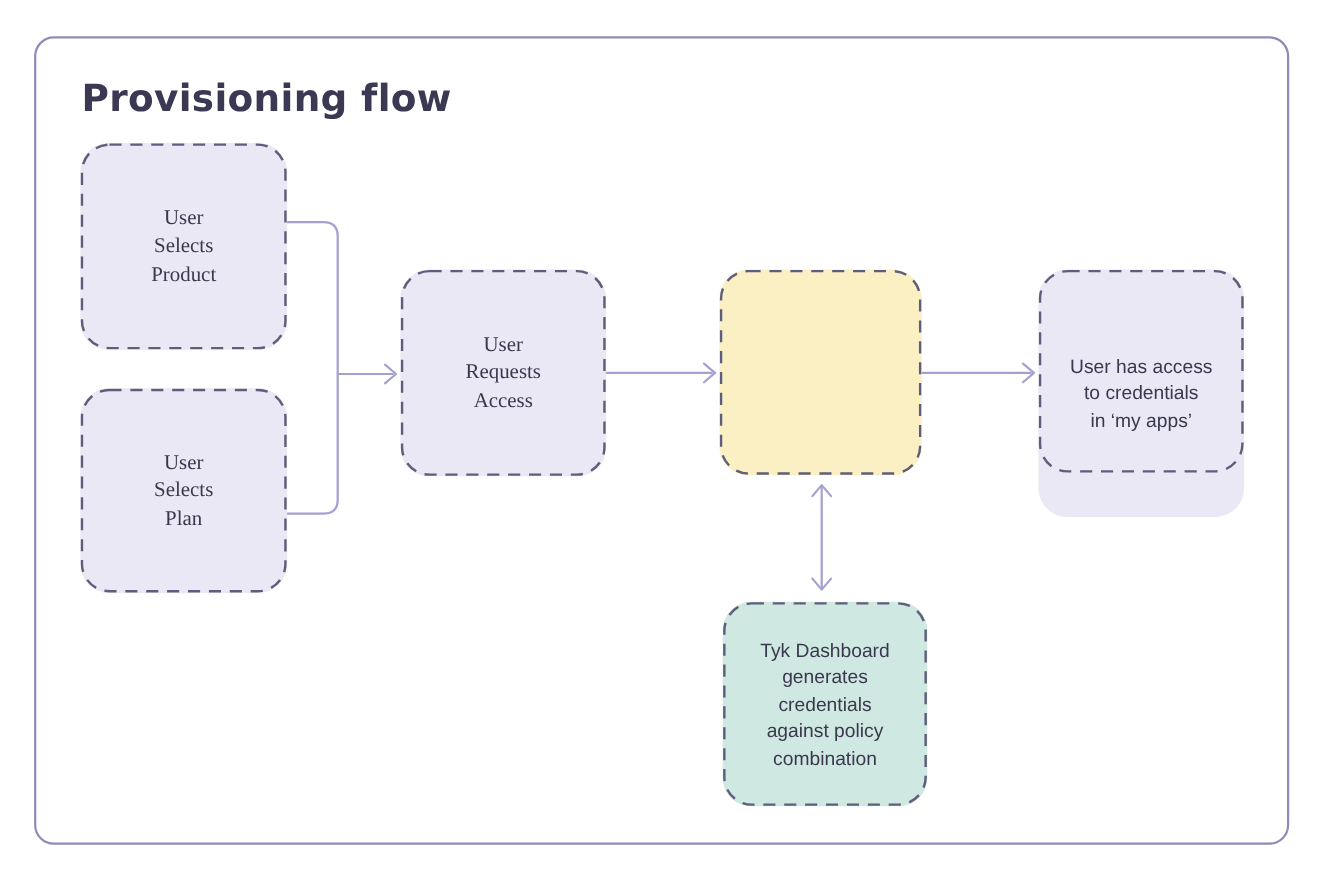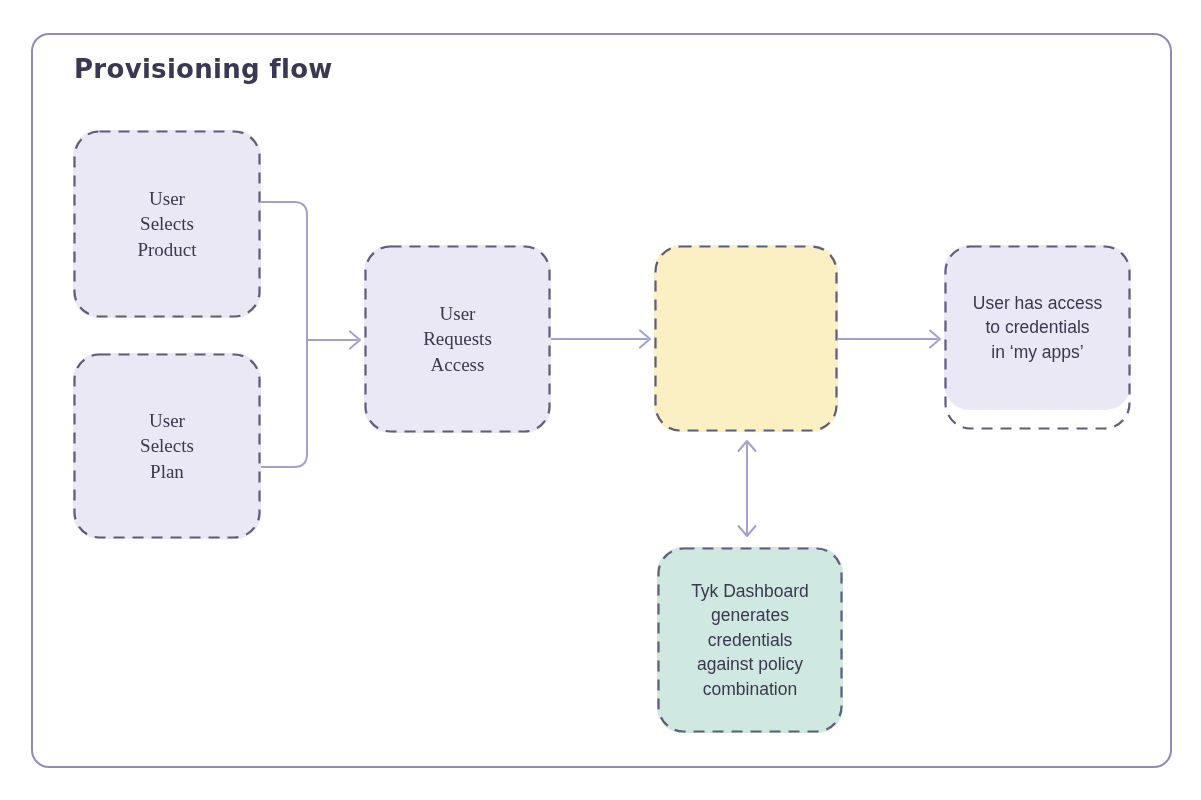--- a/index.html
+++ b/index.html
@@ -13,25 +13,25 @@
   .frame {
     position: absolute;
     left: 31px; top: 33px;
     width: 1137px; height: 731px;
     border: 2px solid #8e8cb7;
     border-radius: 18px;
     background: transparent;
   }
   .title {
     position: absolute;
-    left: 74px; top: 54px;
+    left: 74px; top: 70px;
     margin: 0;
     font-family: "DejaVu Sans", sans-serif;
     font-weight: 700;
-    font-size: 26px;
+    font-size: 34px;
     letter-spacing: 0.3px;
     color: #3b3854;
   }
   svg.connectors {
     position: absolute;
     left: 0; top: 0;
     width: 1201px; height: 800px;
     pointer-events: none;
   }
   .node {
@@ -48,21 +48,21 @@
   .node .lbl { white-space: pre-line; position: relative; }
   .serif .lbl { font-family: "Liberation Serif", serif; font-size: 19px; line-height: 1.32; }
   .sans  .lbl { font-family: "Liberation Sans", sans-serif; font-size: 17.5px; line-height: 1.40; }
   [data-fill="lavender"] { background: #e9e8f4; }
   [data-fill="yellow"]   { background: #fbf0c3; }
   [data-fill="teal"]     { background: #cfe8e2; text-align: center; }
   .n0 { left: 73px;  top: 130px; width: 188px; height: 188px; }
   .n1 { left: 73px;  top: 353px; width: 188px; height: 186px; }
   .n2 { left: 364px; top: 245px; width: 187px; height: 188px; }
   .n3 { left: 654px; top: 245px; width: 184px; height: 187px; }
-  .n4 { left: 944px; top: 245px; width: 187px; height: 165px; }
+  .n4 { left: 944px; top: 245px; width: 187px; height: 225px; }
   .n5 { left: 657px; top: 547px; width: 186px; height: 186px; }
 </style>
 </head>
 <body>
 
 <div class="frame"></div>
 
 <h1 class="title">Provisioning flow</h1>
 
 <svg class="connectors" viewBox="0 0 1201 800" xmlns="http://www.w3.org/2000/svg">

